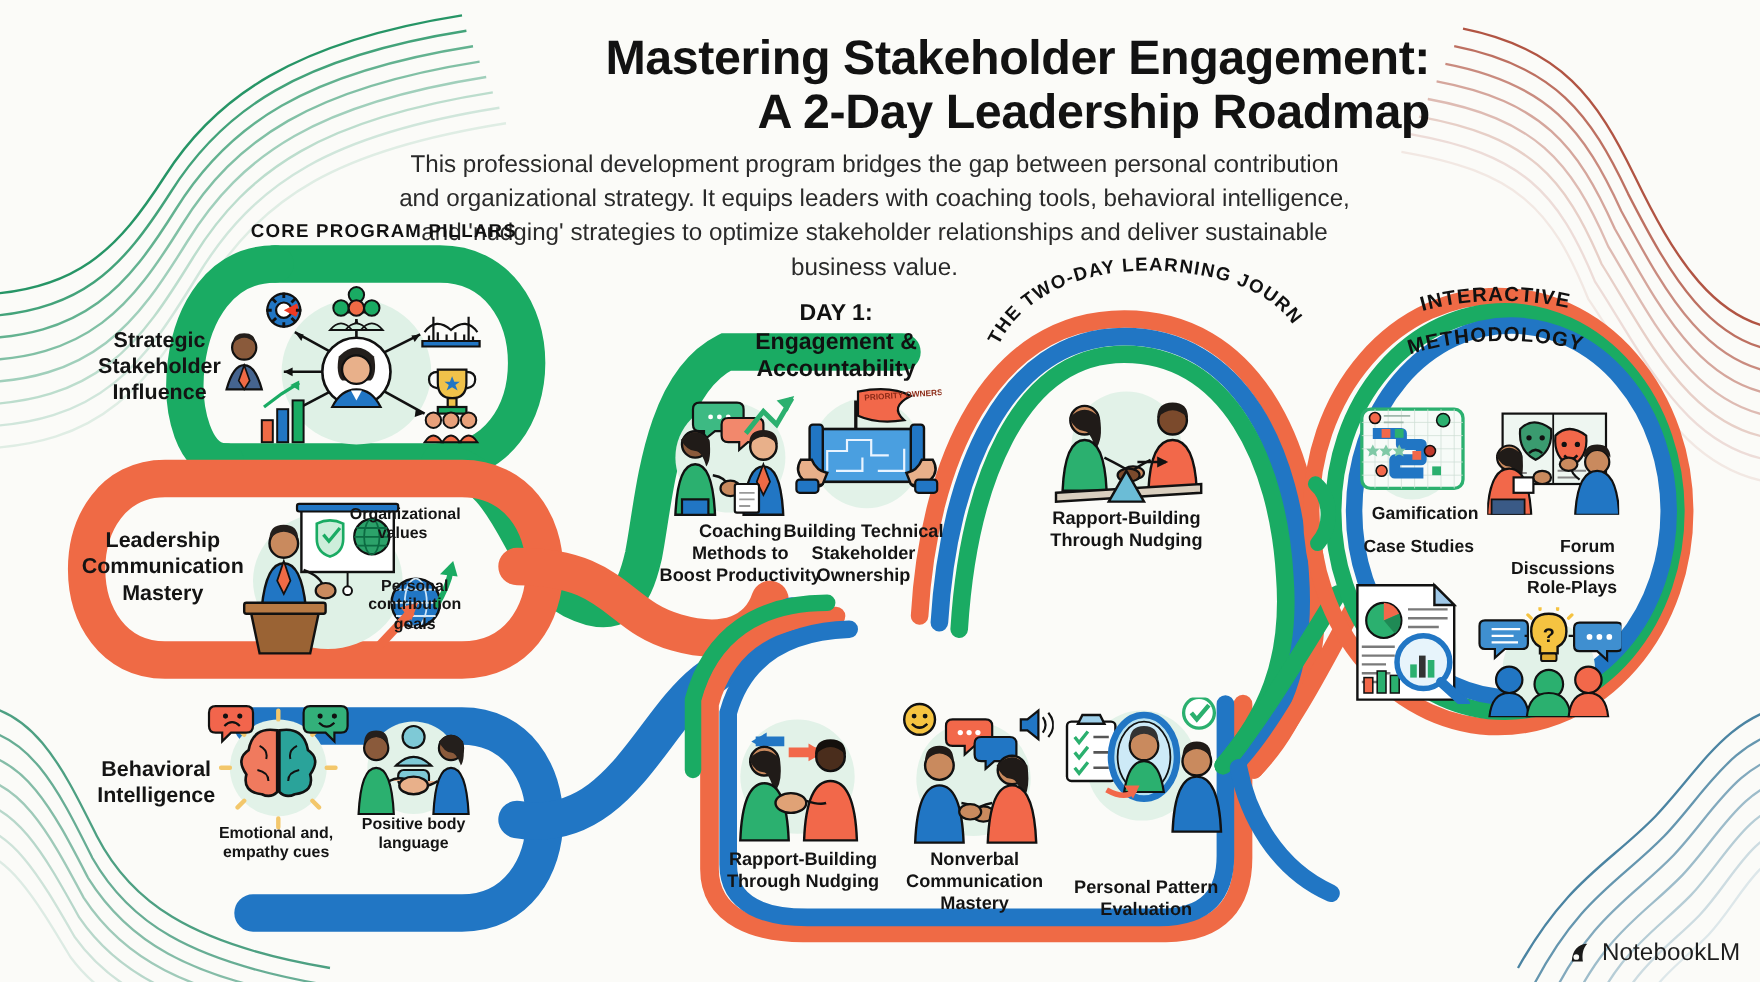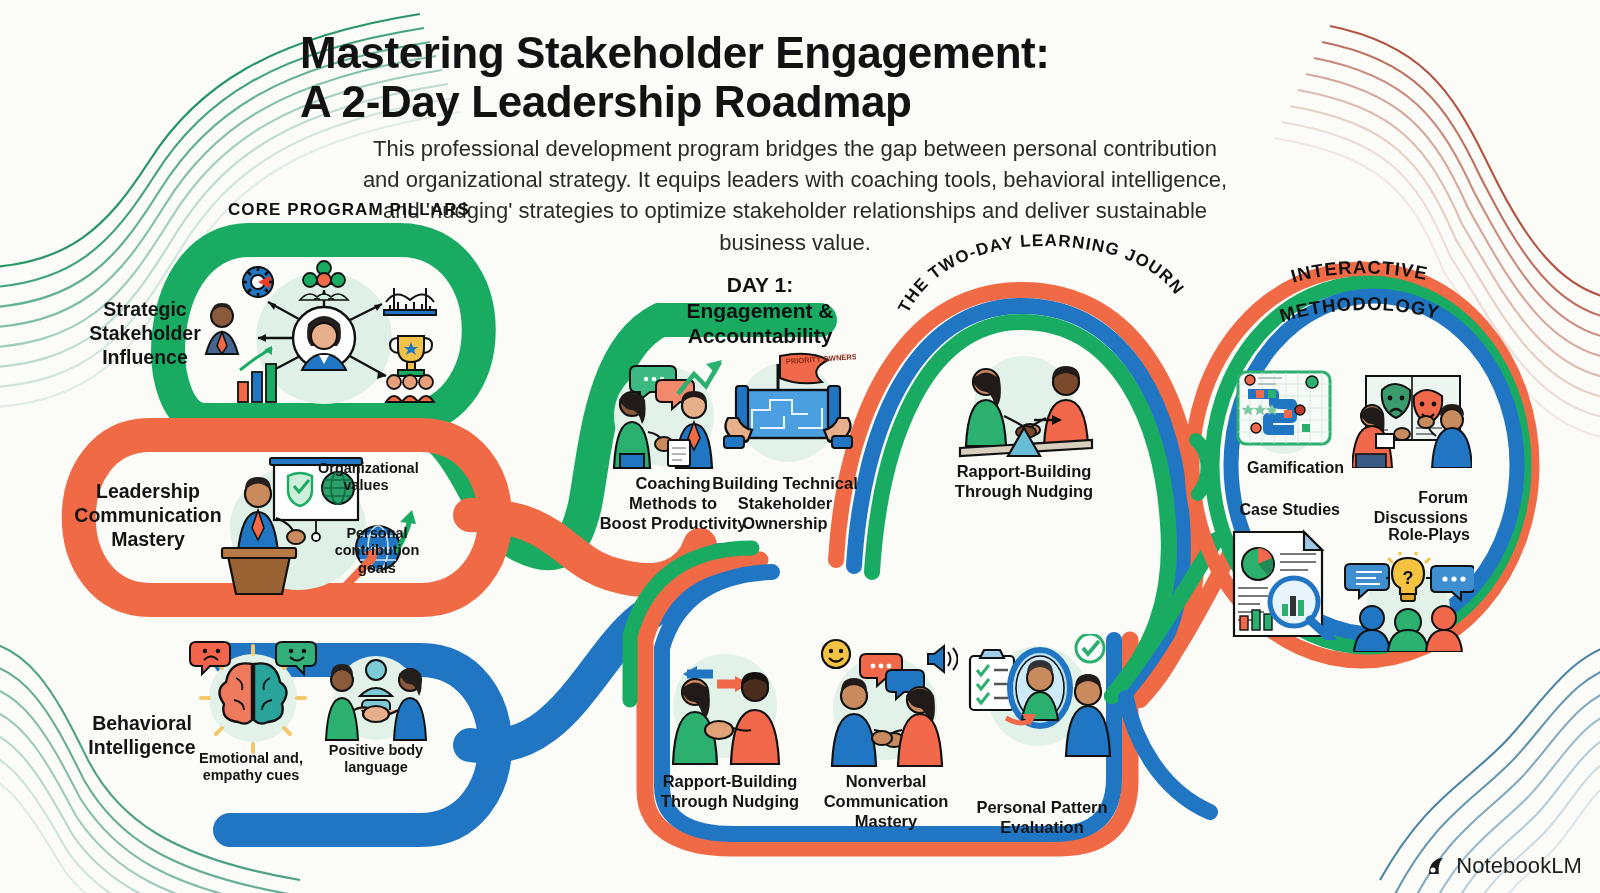--- a/index.html
+++ b/index.html
@@ -5,21 +5,21 @@
   html,body{margin:0;padding:0;background:#fff;}
   body{width:1600px;height:893px;overflow:hidden;font-family:"Liberation Sans",sans-serif;}
   #stage{position:relative;width:1600px;height:893px;background:#fbfbf8;overflow:hidden;}
   #bgsvg,#ribsvg{position:absolute;left:0;top:0;width:1600px;height:893px;}
   #bgsvg{z-index:1;}
   #ribsvg{z-index:2;}
   .layer{position:absolute;left:0;top:0;width:1600px;height:893px;z-index:5;}
   .abs{position:absolute;}
 
   .title{
-    position:absolute;left:300px;top:28px;width:1000px;text-align:left;
+    position:absolute;left:300px;top:28px;width:1000px;text-align:right;
     font-family:"Liberation Sans",sans-serif;font-weight:bold;font-size:44px;
     line-height:1.12;color:#121212;letter-spacing:-0.4px;
   }
   .subtitle{
     position:absolute;left:360px;top:133px;width:870px;text-align:center;
     font-size:22px;line-height:1.42;color:#2a2a2a;font-weight:400;
   }
 
   .sec-head{
     position:absolute;font-weight:bold;color:#111;letter-spacing:1.1px;
@@ -311,21 +311,21 @@
       </g>
       <path d="M186,100 q12,-20 14,-34" stroke="#1aab63" stroke-width="5" fill="none"></path>
       <polygon points="202,58 190,70 206,72" fill="#1aab63"></polygon>
 
       <path d="M130,140 L164,104" stroke="#ef6a45" stroke-width="8" fill="none"></path>
       <polygon points="170,96 154,100 164,112" fill="#ef6a45"></polygon>
     </svg>
     <div class="cap-sm" style="left:318px;top:460px;width:96px;">Organizational values</div>
     <div class="cap-sm" style="left:334px;top:525px;width:86px;">Personal contribution goals</div>
 
-    <div class="pillar-label" style="left:82px;top:712px;width:120px;">
+    <div class="pillar-label" style="left:82px;top:688px;width:120px;">
       <span style="white-space:pre-line;">Behavioral
 Intelligence</span>
     </div>
     <svg class="abs icon-svg" style="left:186px;top:636px;" width="134" height="120" viewBox="0 0 134 120">
       <circle cx="67" cy="62" r="44" fill="#e2f2e8"></circle>
       <g stroke="#f3c76b" stroke-width="4" stroke-linecap="round">
         <path d="M67,10 v8M67,108 v8M15,62 h8M111,62 h8M30,26 l6,6M98,92 l6,6M104,26 l-6,6M36,92 l-6,6"></path>
       </g>
       <path d="M66,28 q-22,-4 -26,18 q-12,8 -2,22 q-4,16 14,18 q8,4 14,-2z" fill="#f07a5e" stroke="#111" stroke-width="2.4"></path>
       <path d="M68,28 q22,-4 26,18 q12,8 2,22 q4,16 -14,18 q-8,4 -14,-2z" fill="#2aa39a" stroke="#111" stroke-width="2.4"></path>
@@ -620,21 +620,21 @@
         <circle cx="100" cy="48" r="11" fill="#c98a5e" stroke="#111" stroke-width="2"></circle>
         <path d="M88,44 q12,-14 24,0 q0,-12 -12,-12 q-12,0 -12,12z" fill="#201b18"></path>
         <path d="M80,96 q2,-40 20,-40 q18,0 20,40z" fill="#2176c4" stroke="#111" stroke-width="2"></path>
         <path d="M84,64 q-8,-6 -8,-12" stroke="#111" stroke-width="2" fill="none"></path>
         <ellipse cx="74" cy="50" rx="8" ry="6" fill="#c98a5e" stroke="#111" stroke-width="2"></ellipse>
       </g>
       <ellipse cx="50" cy="62" rx="8" ry="6" fill="#c98a5e" stroke="#111" stroke-width="2"></ellipse>
     </svg>
     <div class="cap-r" style="left:1360px;top:478px;width:110px;margin-top:47px;">Role-Plays</div>
 
-    <div class="cap-r" style="left:1216px;top:500px;width:124px;">Case Studies</div>
+    <div class="cap-r" style="left:1216px;top:488px;width:124px;">Case Studies</div>
     <svg class="abs icon-svg" style="left:1222px;top:528px;" width="118" height="112" viewBox="0 0 118 112">
       <circle cx="60" cy="62" r="42" fill="#e2f2e8"></circle>
       <path d="M12,4 h70 l18,18 v86 h-88z" fill="#fff" stroke="#111" stroke-width="2.2"></path>
       <path d="M82,4 v18 h18z" fill="#9fc8e8" stroke="#111" stroke-width="2.2"></path>
       <circle cx="36" cy="36" r="16" fill="#2bb06f" stroke="#111" stroke-width="2"></circle>
       <path d="M36,36 L36,20 A16,16 0 0 1 50,30 Z" fill="#f2684a"></path>
       <path d="M36,36 L50,30 A16,16 0 0 1 46,48 Z" fill="#1f8a55"></path>
       <g stroke="#7a7a7a" stroke-width="2.2">
           <path d="M58,26h36M58,34h36M58,42h28M16,60h30M16,68h30M16,76h22M16,84h26M16,92h18"></path>
         </g>

